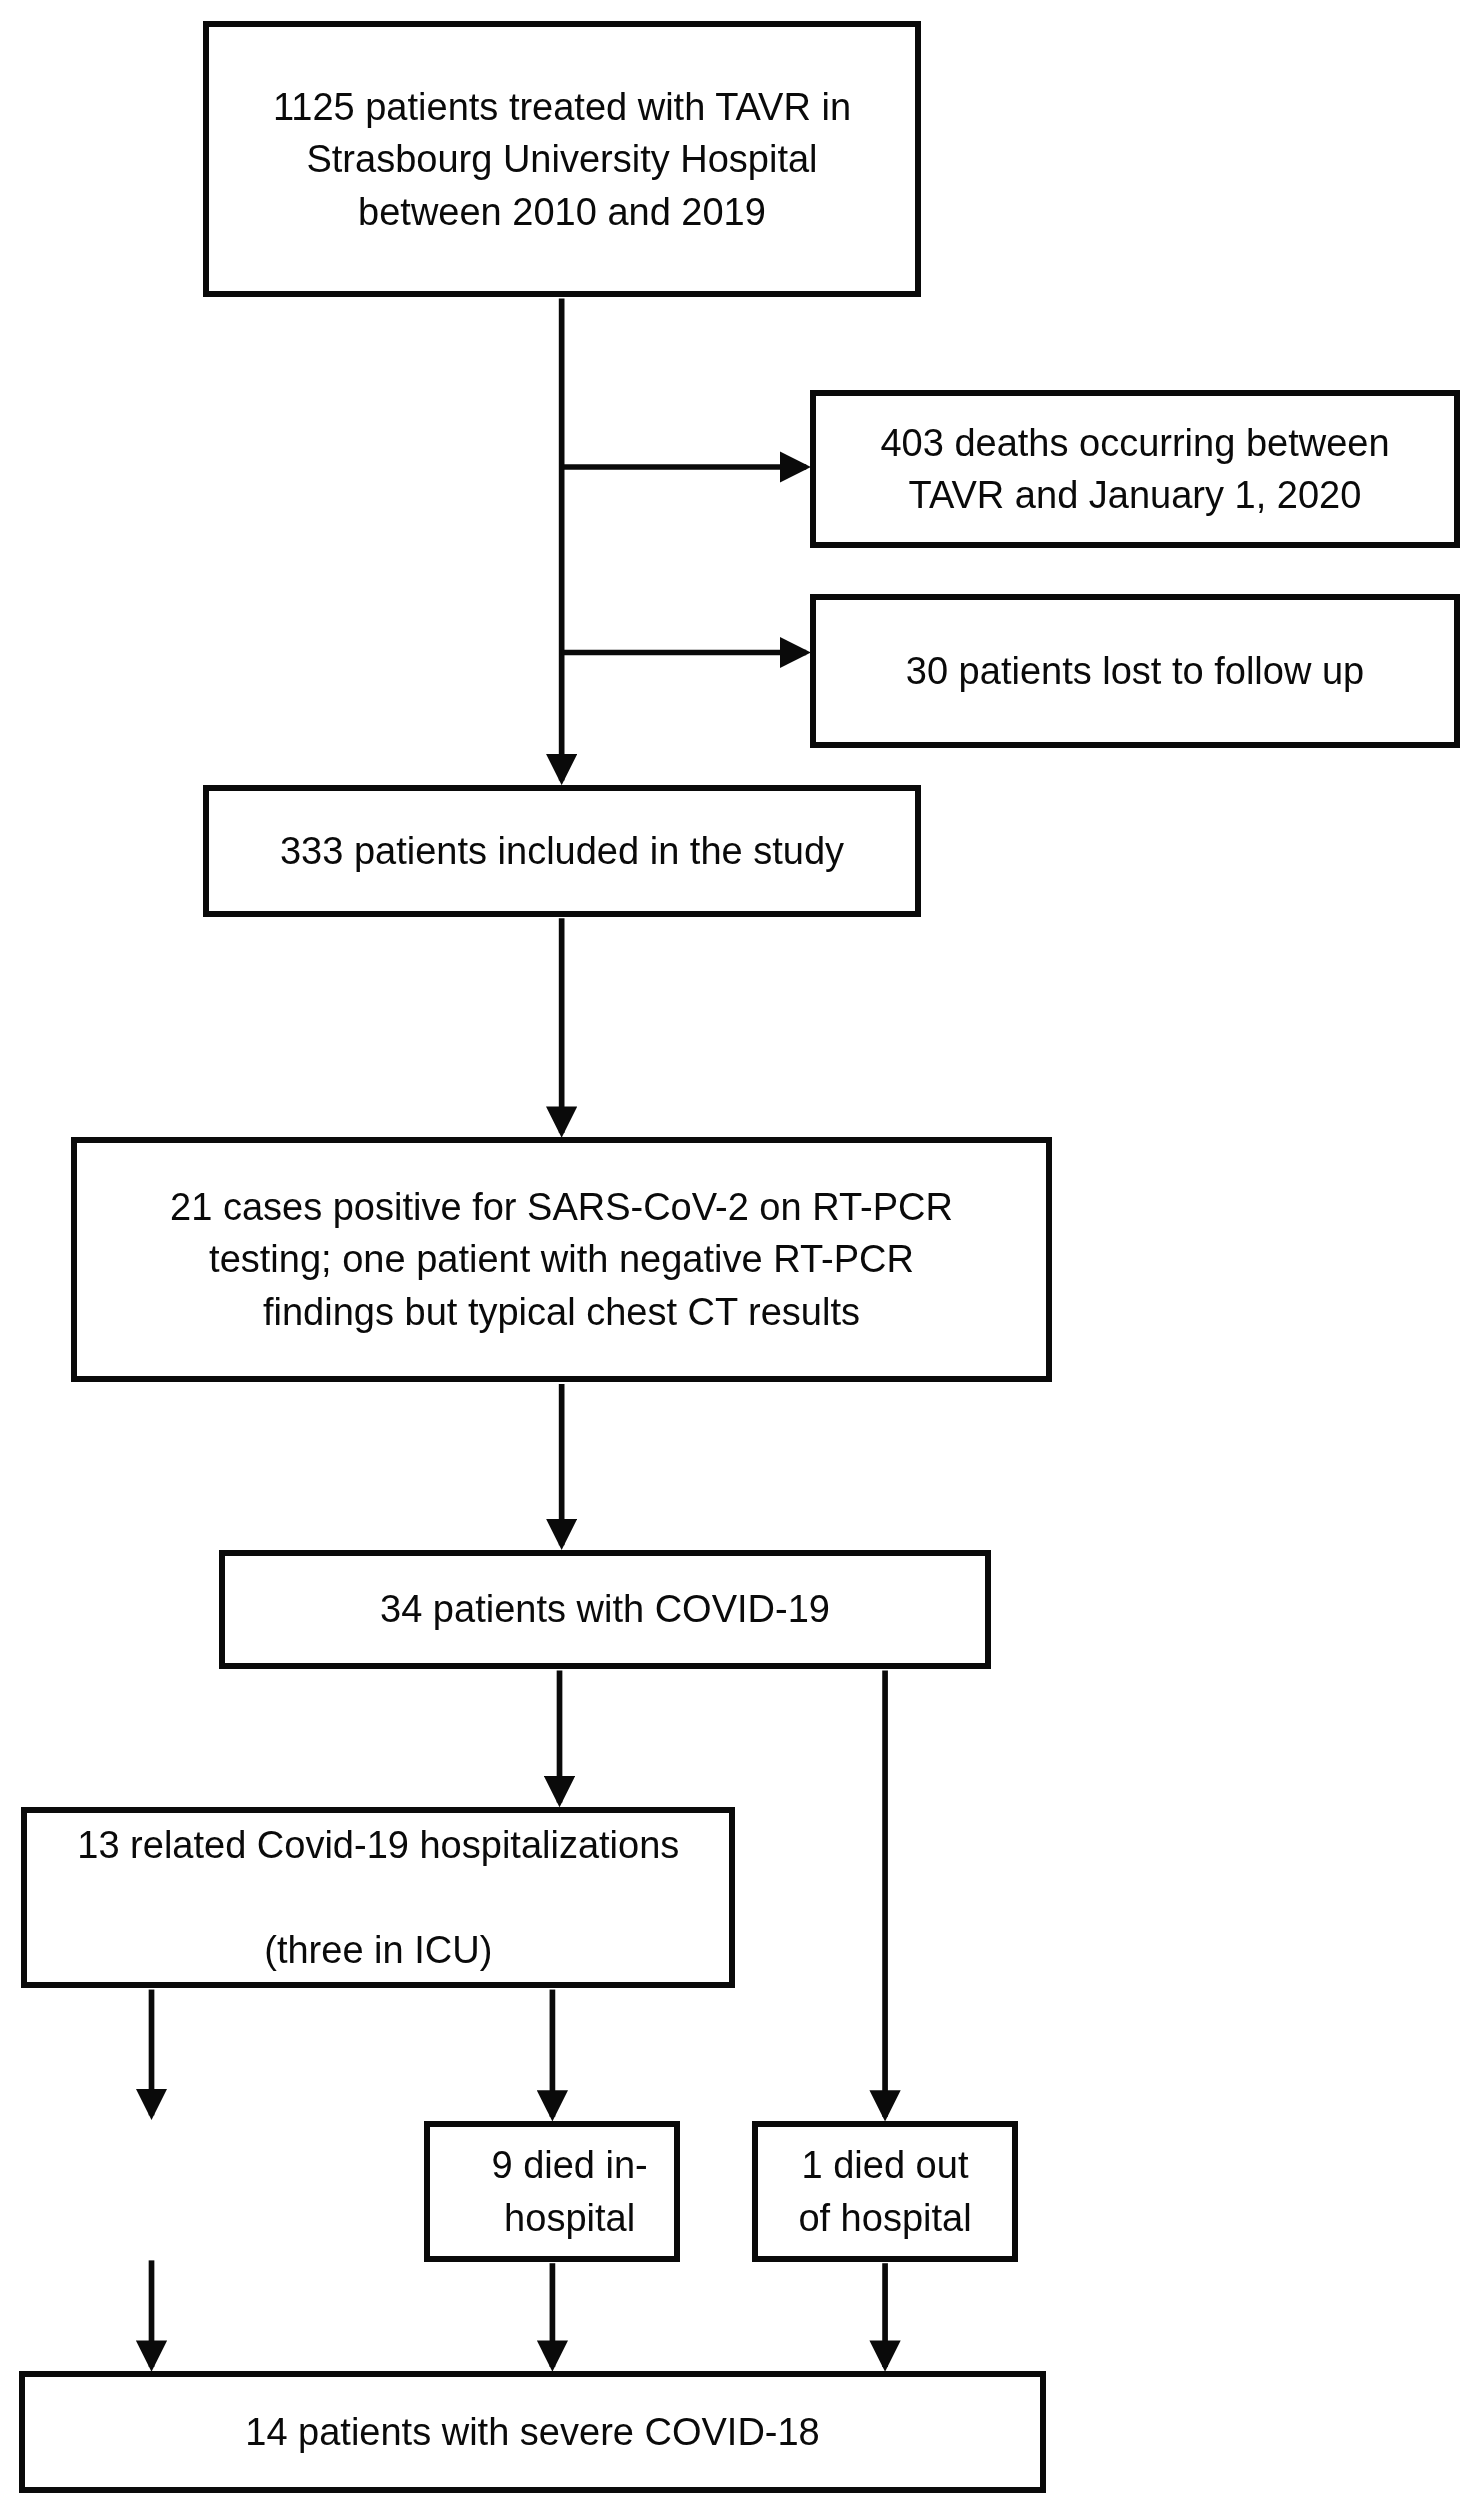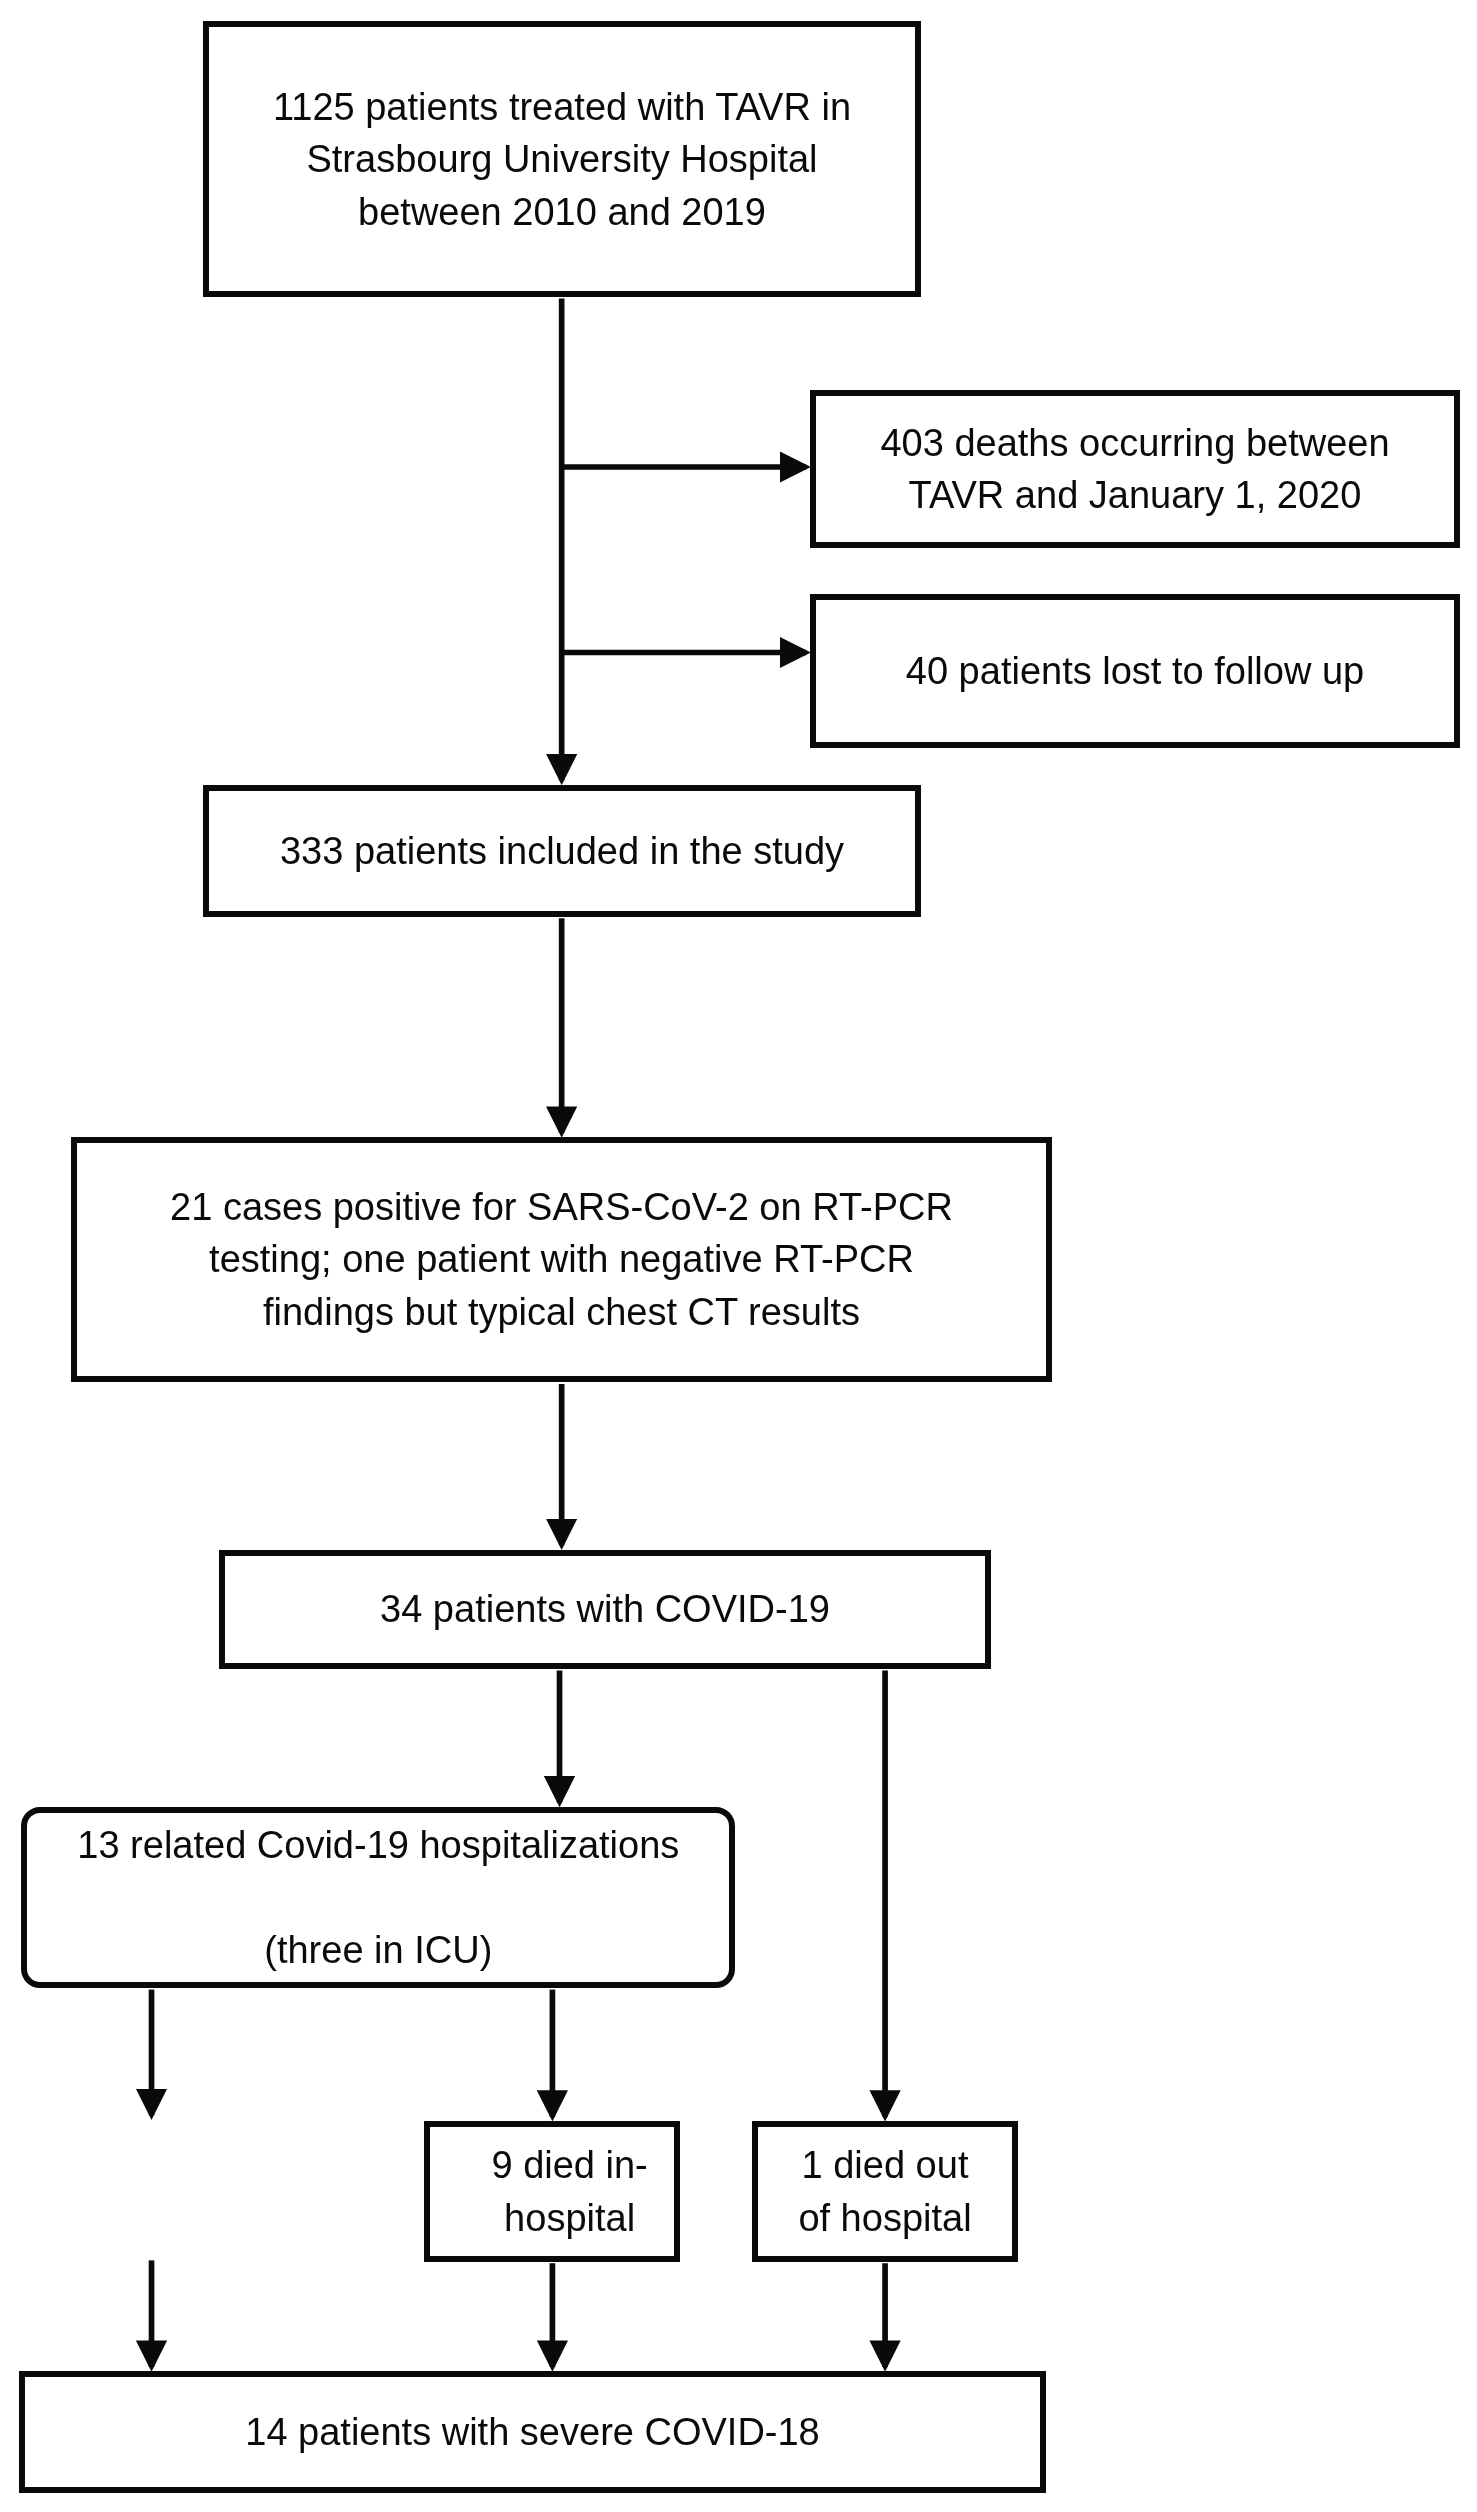--- a/index.html
+++ b/index.html
@@ -29,21 +29,21 @@
     font-size: 38px;
     line-height: 1.38;
     padding: 7.1px 12.8px;
   }
   .n-initial  { left: 203px;  top: 21.3px;   width: 718px; height: 276px; }
   .n-deaths   { left: 810px; top: 390px;  width: 650px;  height: 158px; }
   .n-lost     { left: 810px; top: 594px;  width: 650px;  height: 154px; }
   .n-included { left: 203px;  top: 785px; width: 718px; height: 132px; }
   .n-pcr      { left: 71px;  top: 1137px; width: 981px; height: 245px; }
   .n-covid    { left: 219px;  top: 1550px; width: 772px; height: 119px; }
-  .n-hosp     { left: 21.3px;   top: 1807px; width: 714px; height: 181px; border-radius: 19px; }
+  .n-hosp     { left: 21.3px;   top: 1807px; width: 714px; height: 181px; }
   .n-survived { left: 20px;   top: 2120px; width: 263px;  height: 139px; }
   .n-diedin   { left: 424px;  top: 2121px; width: 256px;  height: 141px; padding-left: 48px; }
   .n-diedout  { left: 752px; top: 2121px; width: 266px;  height: 141px; }
   .n-severe   { left: 19px;   top: 2371px; width: 1027px; height: 122px; }
   #arrows {
     position: absolute;
     left: 0; top: 0;
     width: 1478px;
     height: 2512px;
   }
@@ -80,21 +80,21 @@
     <path class="flow" d="M213,3180 V3330" marker-end="url(#arrowhead)"></path>
     <path class="flow" d="M777,3184 V3330" marker-end="url(#arrowhead)"></path>
     <path class="flow" d="M1245,3184 V3330" marker-end="url(#arrowhead)"></path>
   </svg>
 
   <div class="node n-initial">1125 patients treated with TAVR in
 Strasbourg University Hospital
 between 2010 and 2019</div>
   <div class="node n-deaths">403 deaths occurring between
 TAVR and January 1, 2020</div>
-  <div class="node n-lost">40 patients lost to follow up</div>
+  <div class="node n-lost">30 patients lost to follow up</div>
   <div class="node n-included">333 patients included in the study</div>
   <div class="node n-pcr">21 cases positive for SARS-CoV-2 on RT-PCR
 testing; one patient with negative RT-PCR
 findings but typical chest CT results</div>
   <div class="node n-covid">34 patients with COVID-19</div>
   <div class="node n-hosp">13 related Covid-19 hospitalizations
 
 (three in ICU)</div>
   <div class="node n-diedin">9 died in-
 hospital</div>

